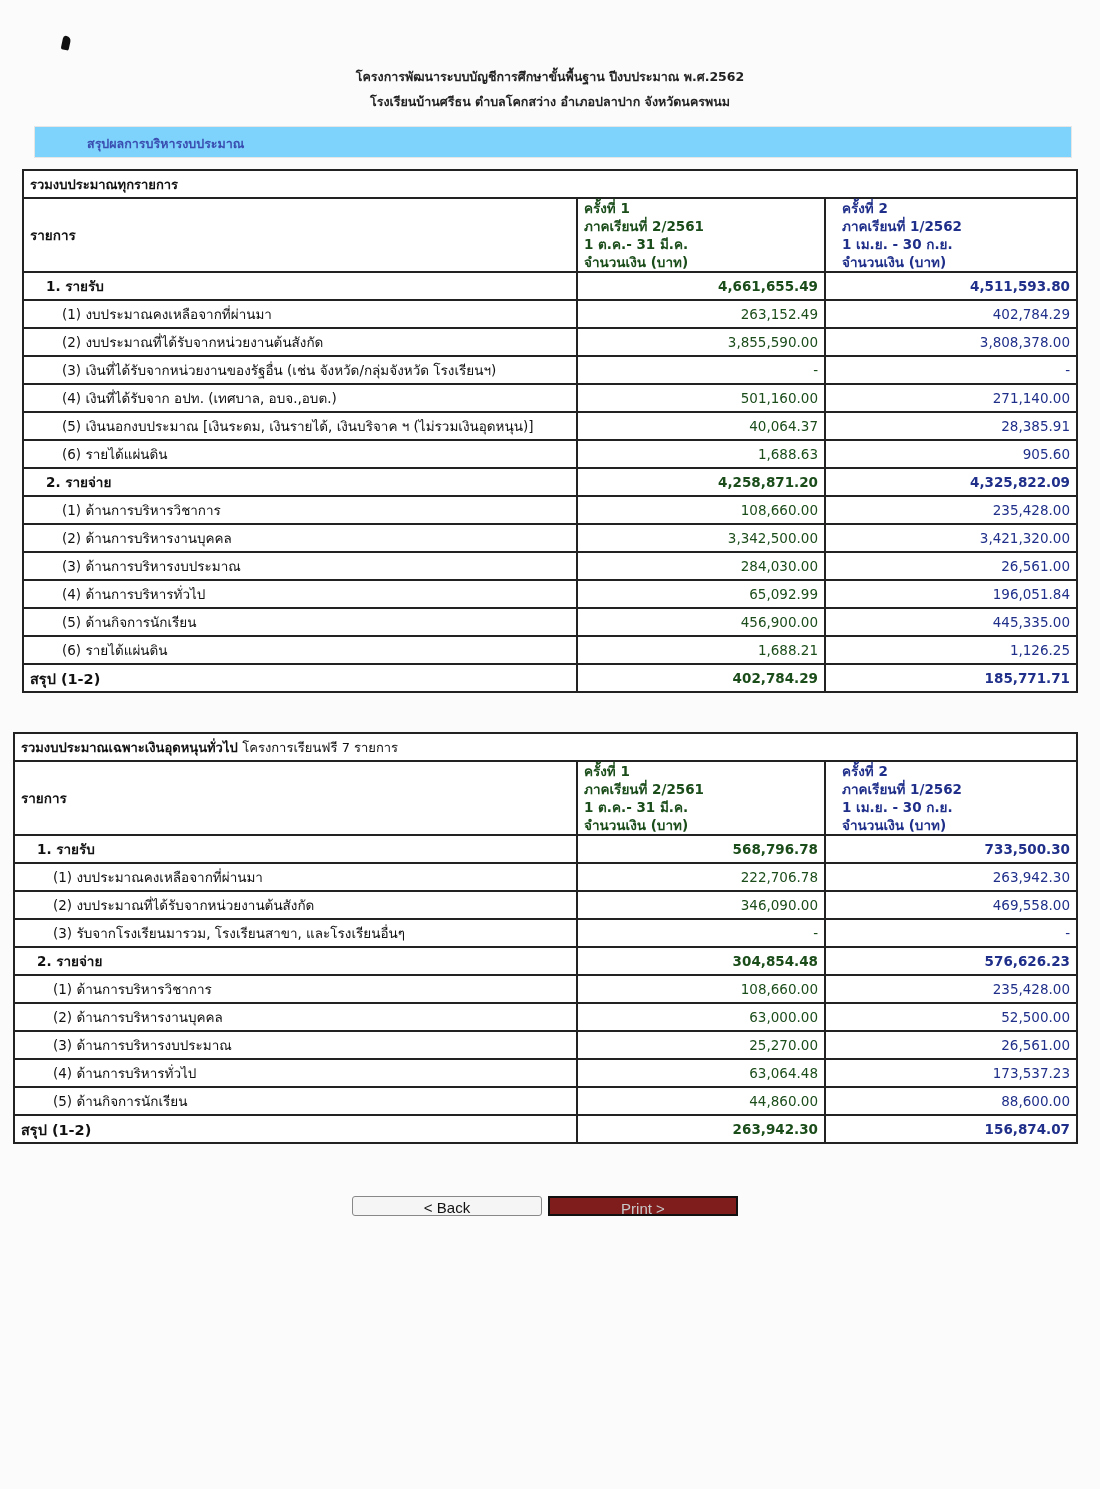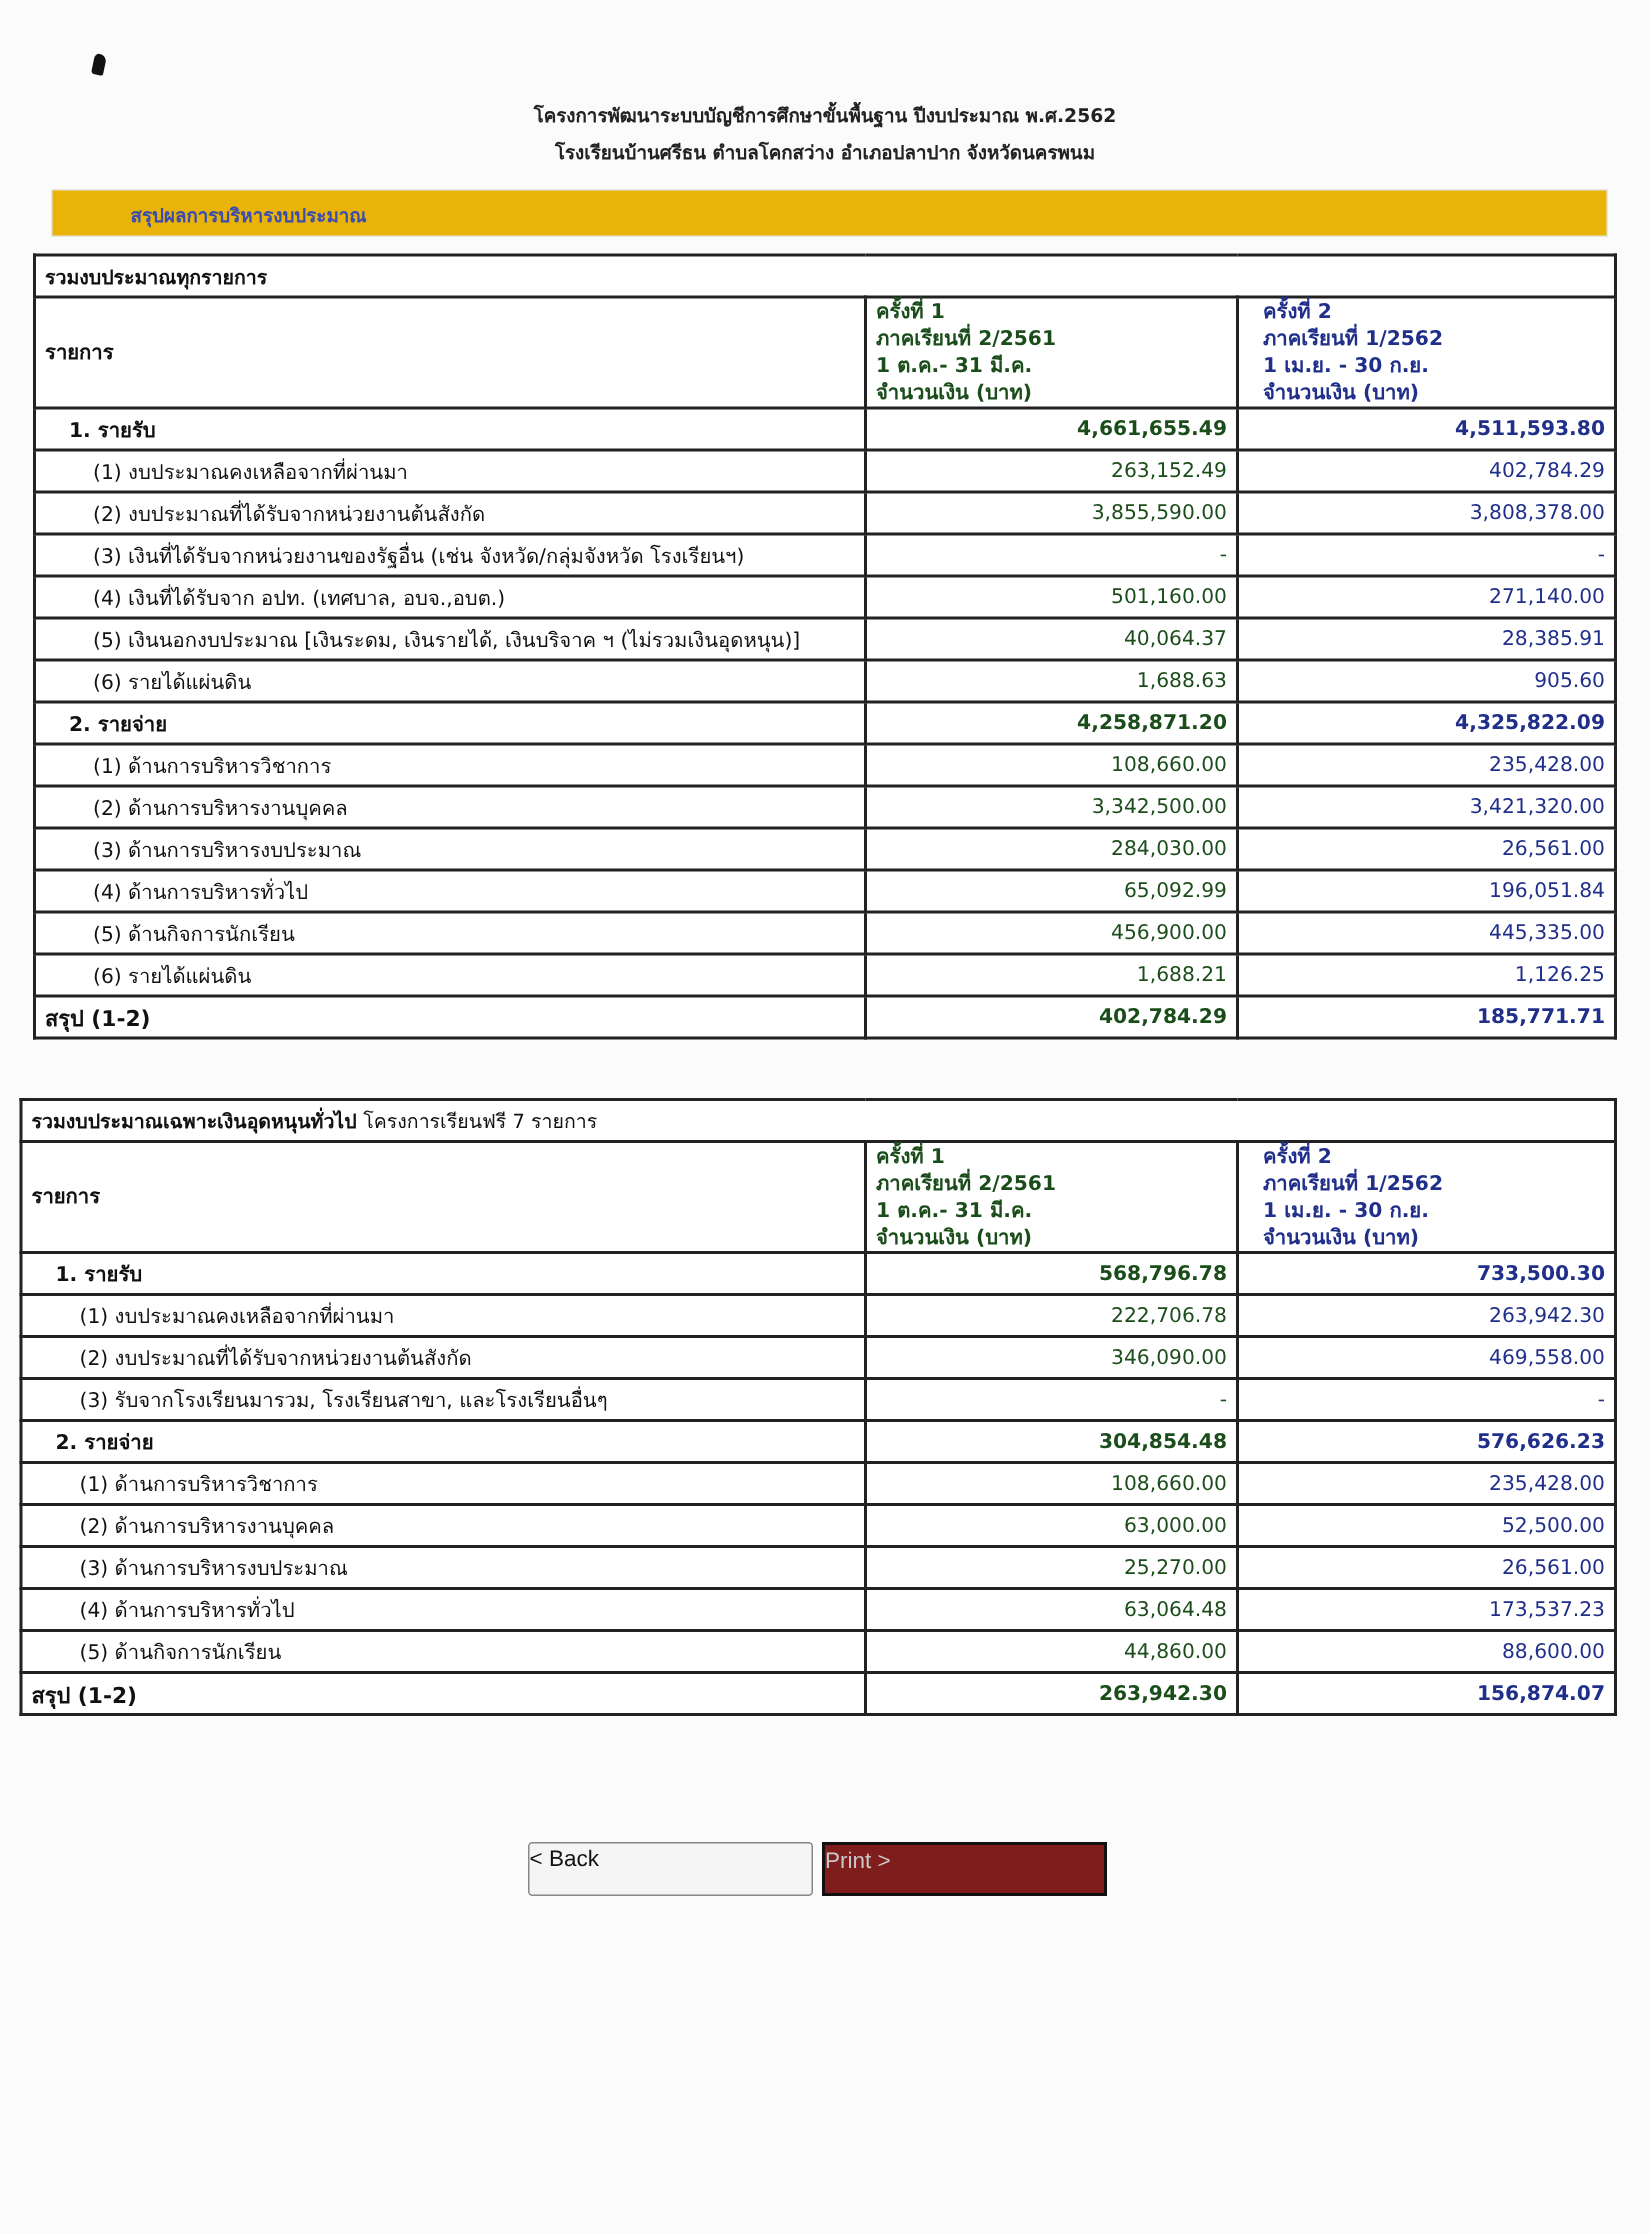--- a/index.html
+++ b/index.html
@@ -5,40 +5,40 @@
   html, body { margin: 0; padding: 0; }
   body {
     width: 1100px; height: 1489px; background: #fbfbfb;
     font-family: "DejaVu Sans", sans-serif; color: #111; position: relative; overflow: hidden;
   }
   .mark { position: absolute; left: 62px; top: 36px; width: 8px; height: 14px;
     background: #111; border-radius: 4px 6px 2px 3px; transform: rotate(12deg); }
   .hdr { position: absolute; top: 64px; left: 0; width: 1100px; text-align: center;
     font-size: 12.5px; font-weight: bold; line-height: 25px; color: #222; }
   .summary-box { position: absolute; left: 34px; top: 126px; width: 1036px; height: 30px;
-    border: 1px solid #e6e6e6; background: #eab308; }
+    border: 1px solid #e6e6e6; background: #7dd3fc; }
   .summary-box span { position: absolute; left: 52px; top: 7px; font-size: 12.5px; font-weight: bold; color: #3a4db0; }
   table.budget { position: absolute; border-collapse: collapse; background: #fff; font-size: 13.5px; }
   table.budget td { border: 2px solid #222; height: 26px; padding: 0 6px; }
   .cap td { font-weight: bold; font-size: 13px; height: 24px; text-align: left; }
   .cap .normal { font-weight: normal; }
   .colhead td { text-align: left; font-weight: bold; height: 82px; line-height: 18px; font-size: 13.5px; }
   .c1 { color: #1b4d1b; }
   .c2 { color: #1f2f8a; }
   .num { text-align: right; }
   .bold { font-weight: bold; }
   .lbl1 { padding-left: 22px !important; font-weight: bold; }
   .lbl2 { padding-left: 38px !important; }
   .tot { text-align: left; font-weight: bold; font-size: 14.5px; }
   #t1 { left: 22px; top: 169px; width: 1056px; }
   #t2 { left: 13px; top: 732px; width: 1065px; border-radius: 14px; }
   #t1 td.col1, #t2 td.col1 { width: 234px; }
   #t1 td.col2, #t2 td.col2 { width: 228px; padding-left: 16px; }
-  .btn { position: absolute; top: 1196px; height: 36px; font-family: "Liberation Sans", sans-serif; font-size: 15px;
-    line-height: 22px; box-sizing: border-box; margin-top: 32px; }
+  .btn { position: absolute; top: 1196px; height: 20px; font-family: "Liberation Sans", sans-serif; font-size: 15px;
+    text-align: center; line-height: 22px; box-sizing: border-box; }
   .btn-back { left: 352px; width: 190px; border: 1px solid #888; border-radius: 3px; background: #f5f5f5; color: #111; }
   .btn-print { left: 548px; width: 190px; border: 2px solid #111; background: #7f1d1d; color: #c8c8c8; }
 </style>
 </head>
 <body>
 
 <div class="mark"></div>
 
 <div class="hdr">
   <div>โครงการพัฒนาระบบบัญชีการศึกษาขั้นพื้นฐาน ปีงบประมาณ พ.ศ.2562</div>

